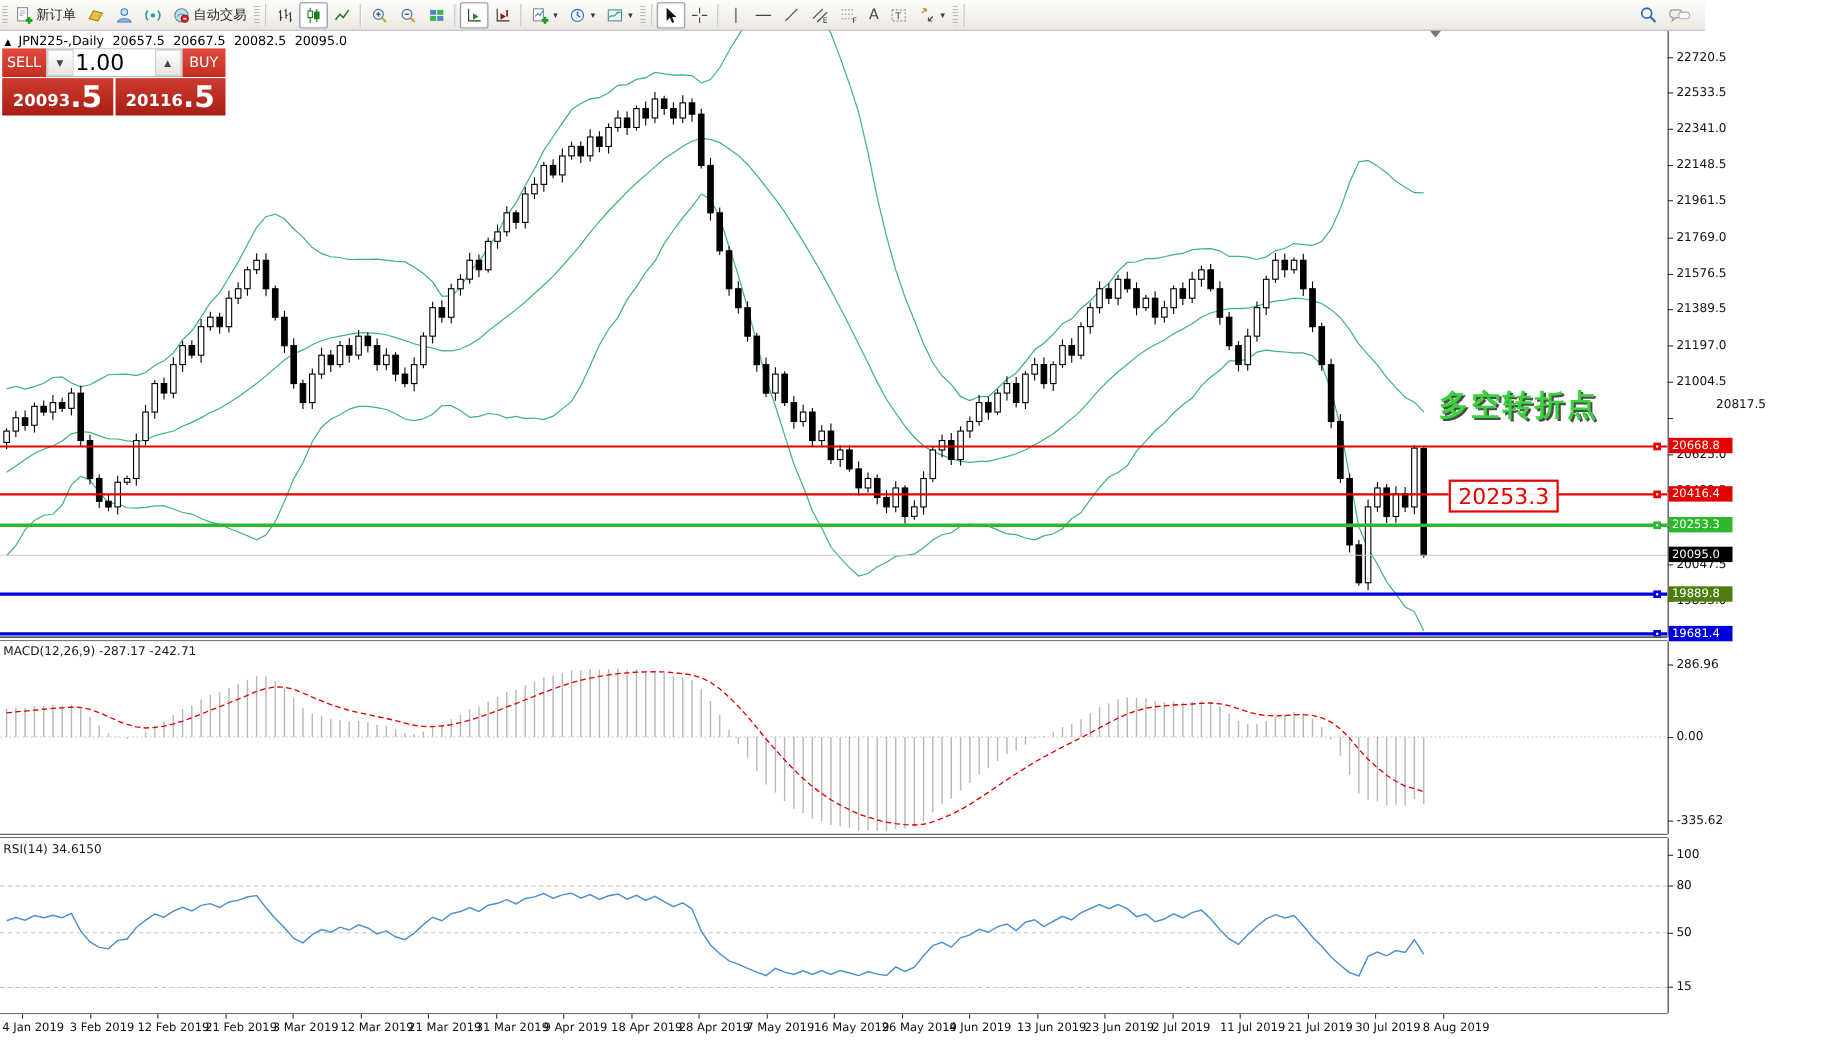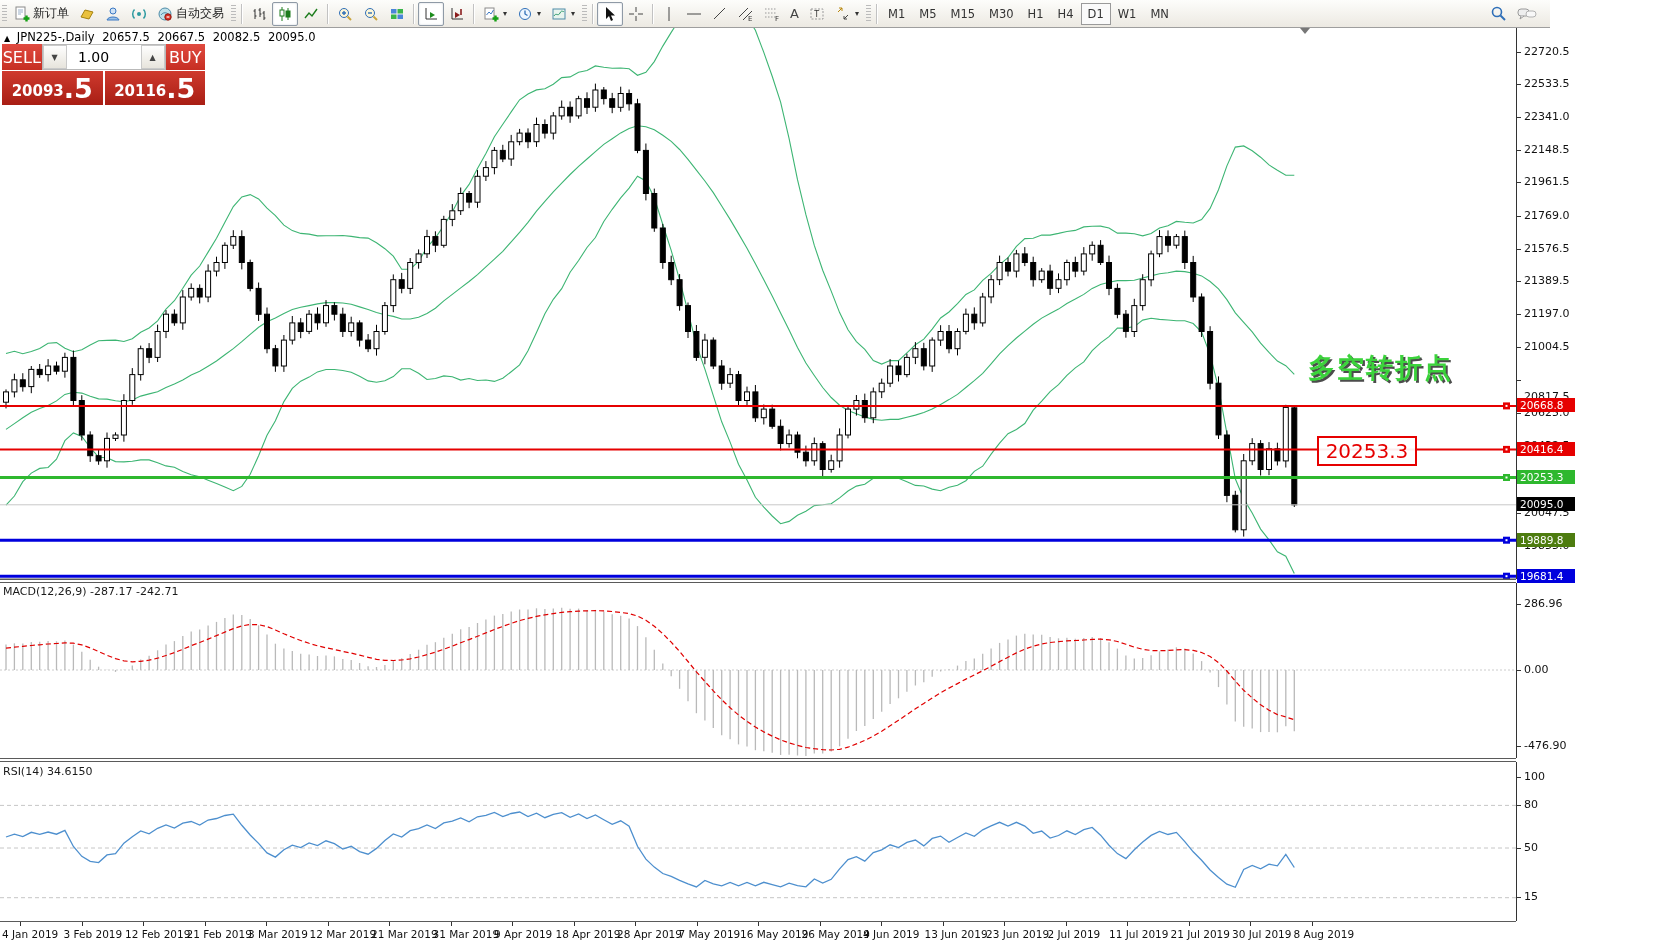--- a/index.html
+++ b/index.html
@@ -38,25 +38,25 @@
     font-size:10.5px;color:#fff;padding:0 3px;z-index:5;}
 
   .chart-header{position:absolute;left:4px;top:2px;font-size:11.5px;color:#000;z-index:6;}
   .chart-header b{font-weight:normal;margin-right:4px;}
   .tri{font-size:8px;margin-right:3px;}
 
   
   .trade{position:absolute;left:2px;top:16px;width:203px;z-index:7;font-family:"DejaVu Sans",sans-serif;}
   .trade .row1{display:flex;height:26px;}
   .btn-sell,.btn-buy{width:51px;background:linear-gradient(#e04a3f,#c62e22);color:#fff;
-    display:flex;align-items:center;justify-content:center;font-size:16px;cursor:pointer;}
+    display:flex;align-items:center;justify-content:center;font-size:13px;cursor:pointer;}
   .vol{flex:1;display:flex;background:#fff;border:1px solid #b9b9b9;}
   .vol .stepbtn{width:22px;background:linear-gradient(#fefefe,#e7e4dc);border:1px solid #c9c9c9;
     font-size:8px;display:flex;align-items:center;justify-content:center;cursor:pointer;color:#444;}
-  .vol input{flex:1;border:0;outline:0;text-align:center;font-size:14px;padding-right:22px;width:50px;
+  .vol input{flex:1;border:0;outline:0;text-align:left;font-size:20px;padding-right:22px;width:50px;
     font-family:"DejaVu Sans",sans-serif;}
   .trade .row2{display:flex;gap:2px;margin-top:1px;height:34px;}
   .pricecell{flex:1;background:linear-gradient(#cf3a2e,#a81e14);color:#fff;
     display:flex;align-items:flex-end;justify-content:center;padding-bottom:1px;cursor:pointer;}
   .pmain{font-size:15px;font-weight:bold;line-height:26px;}
   .pfrac{font-size:27px;font-weight:bold;line-height:30px;}
 
   .ind-label{position:absolute;left:3px;font-size:11px;color:#1a1a1a;z-index:4;}
 
   .cn-note{position:absolute;left:1308px;top:322px;font-size:27px;font-weight:bold;
@@ -257,21 +257,20 @@
       <svg width="16" height="16">
           <path d="M3 6l4-4M7 2H4M7 2v3" stroke="#b8860b" fill="none"></path>
           <path d="M13 9l-4 4M9 13h3M9 13v-3" stroke="#444" fill="none"></path>
         </svg>
       <span class="caret">▾</span>
     </div>
 
     <div class="grip"></div>
       <div class="tsep"></div>
 
-    <span id="tfbar"><span class="tf">M1</span><span class="tf">M5</span><span class="tf">M15</span><span class="tf">M30</span><span class="tf">H1</span><span class="tf">H4</span><span class="tf pressed">D1</span><span class="tf">W1</span><span class="tf">MN</span></span>
 
     <div class="spacer"></div>
 
     <div class="tbtn">
       <svg width="17" height="17">
           <circle cx="7" cy="7" r="4.5" fill="none" stroke="#2f6fb8" stroke-width="1.6"></circle>
           <path d="M10.5 10.5L15 15" stroke="#2f6fb8" stroke-width="2"></path>
         </svg>
     </div>
     <div class="tbtn" style="margin-right:8px">
@@ -857,37 +856,37 @@
         <div class="ticklbl" style="top: 181px;">21769.0</div>
         <div class="tickdash" style="top: 221px;"></div>
         <div class="ticklbl" style="top: 214px;">21576.5</div>
         <div class="tickdash" style="top: 253px;"></div>
         <div class="ticklbl" style="top: 246px; text-align: center;">21389.5</div>
         <div class="tickdash" style="top: 286px;"></div>
         <div class="ticklbl" style="top: 279px;">21197.0</div>
         <div class="tickdash" style="top: 319px;"></div>
         <div class="ticklbl" style="top: 312px;">21004.5</div>
         <div class="tickdash" style="top: 352px;"></div>
-        <div class="ticklbl" style="top: 362px;">20817.5</div>
+        <div class="ticklbl" style="top: 333px; margin-left: 36px;">20817.5</div>
         <div class="tickdash" style="top: 385px;"></div>
         <div class="ticklbl" style="top: 378px;">20625.0</div>
         <div class="tickdash" style="top: 418px;"></div>
         <div class="ticklbl" style="top: 411px;">20432.5</div>
         <div class="tickdash" style="top: 451px;"></div>
         <div class="ticklbl" style="top: 444px;">20240.0</div>
         <div class="tickdash" style="top: 485px;"></div>
         <div class="ticklbl" style="top: 478px;">20047.5</div>
         <div class="tickdash" style="top: 518px;"></div>
         <div class="ticklbl" style="top: 511px;">19855.0</div>
         <div class="tickdash" style="top: 576px;"></div>
         <div class="ticklbl" style="top: 569px;">286.96</div>
         <div class="tickdash" style="top: 642px;"></div>
         <div class="ticklbl" style="top: 635px;">0.00</div>
         <div class="tickdash" style="top: 718px;"></div>
-        <div class="ticklbl" style="top: 711px;">-476.90</div>
+        <div class="ticklbl" style="top: 711px;">-335.62</div>
         <div class="tickdash" style="top: 749px;"></div>
         <div class="ticklbl" style="top: 742px;">100</div>
         <div class="tickdash" style="top: 777px;"></div>
         <div class="ticklbl" style="top: 770px;">80</div>
         <div class="tickdash" style="top: 820px;"></div>
         <div class="ticklbl" style="top: 813px;">50</div>
         <div class="tickdash" style="top: 869px;"></div>
         <div class="ticklbl" style="top: 862px;">15</div>
         <div class="tag" style="top: 370px; background: rgb(230, 0, 0); color: rgb(255, 255, 255);">20668.8</div>
         <div class="tag" style="top: 414px; background: rgb(230, 0, 0); color: rgb(255, 255, 255);">20416.4</div>

